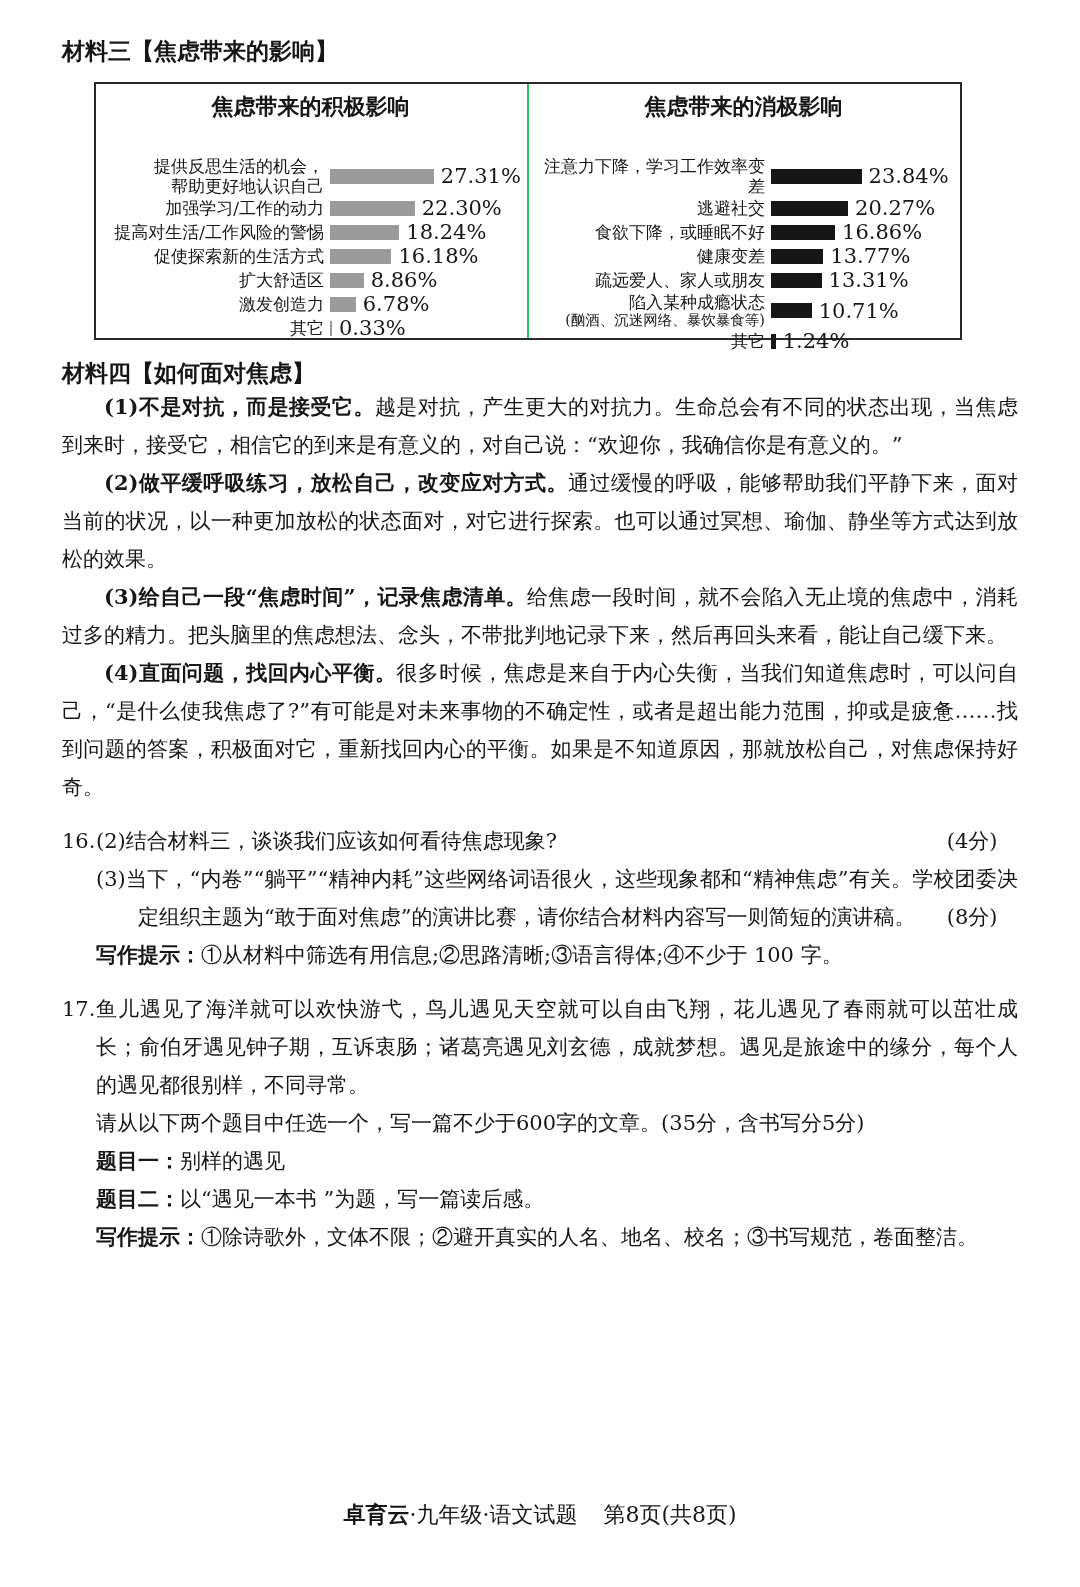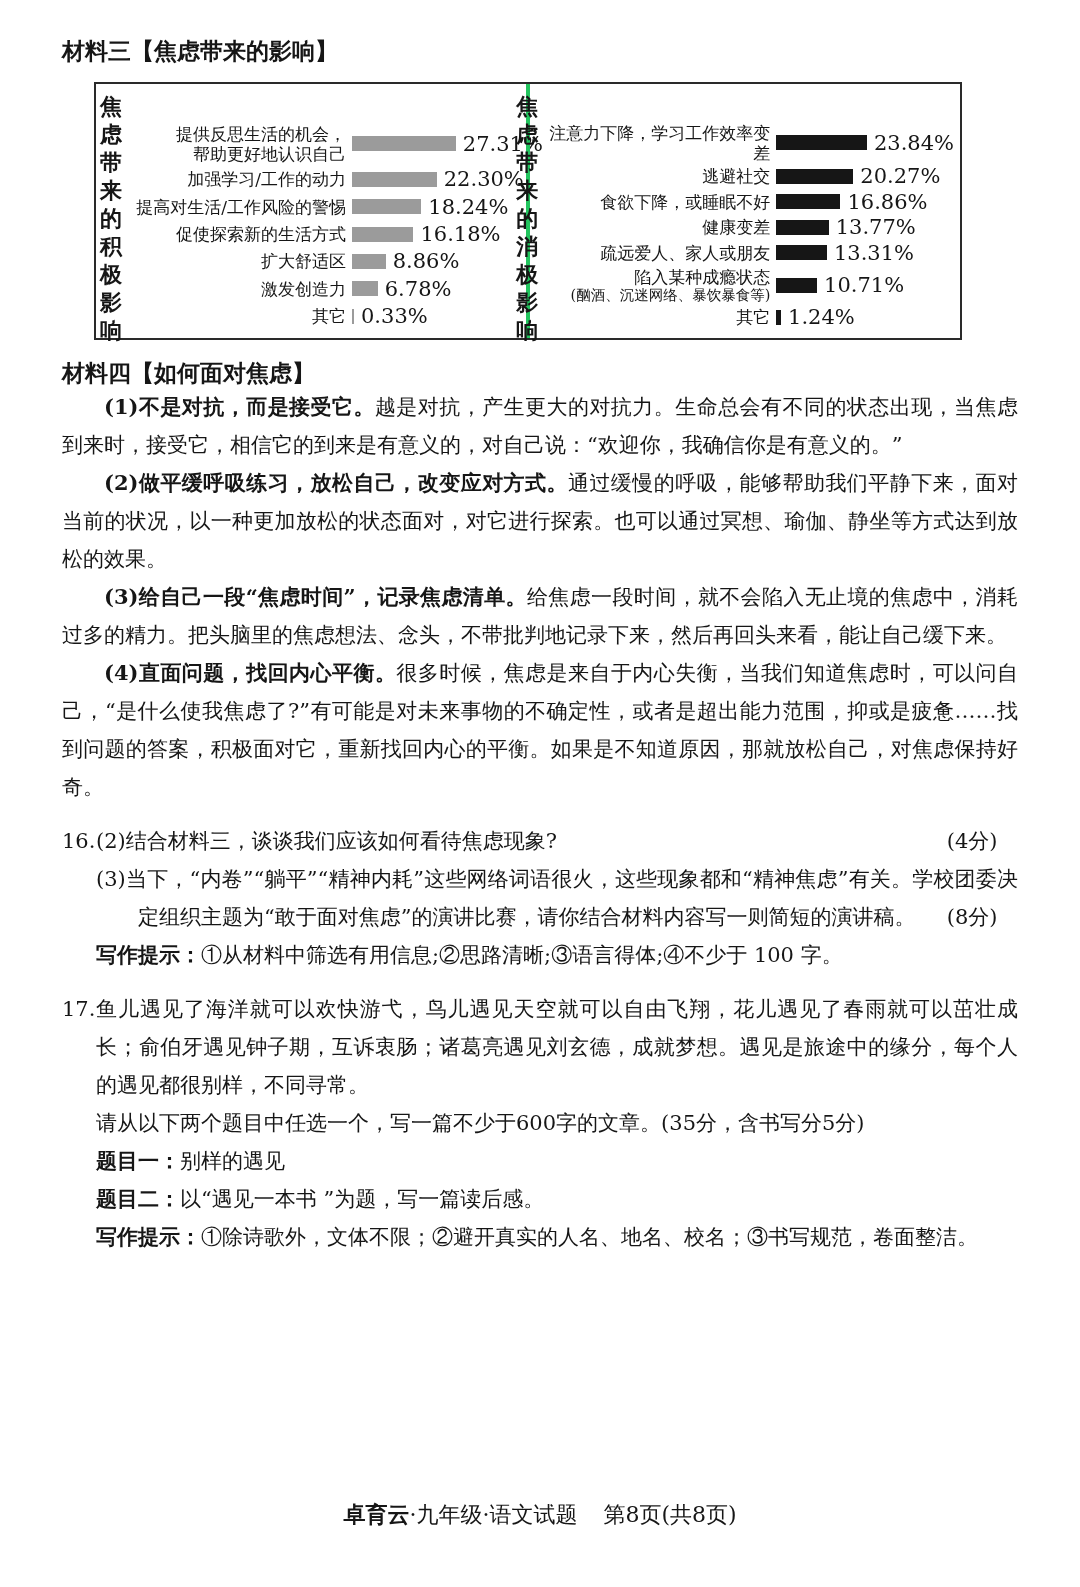--- a/index.html
+++ b/index.html
@@ -17,25 +17,25 @@
   
   .chart-box{
     display:flex;
     border:2px solid #2a2a2a;
     margin:16px 0 0 32px;
     width:868px;height:258px;
     box-sizing:border-box;
   }
   .pane{
     flex:1;box-sizing:border-box;
-    display:flex;flex-direction:row;
-    padding:6px 6px 8px 4px;
+    display:flex;flex-direction:column;
+    padding:6px 6px 1px 4px;
     min-width:0;
   }
-  .pane + .pane{border-left:4px solid #22c55e;justify-content:flex-end;}
+  .pane + .pane{border-left:2px solid #22c55e;}
   .pane-title{
     text-align:center;font-weight:bold;font-size:22px;
     margin:2px 0 4px 0;line-height:28px;
   }
   .rows{flex:1;display:flex;flex-direction:column;justify-content:space-around;margin-top:32px;}
   .brow{display:flex;align-items:center;}
   .blabel{
     width:224px;flex-shrink:0;
     text-align:right;padding-right:6px;
     font-size:17px;line-height:1.18;

